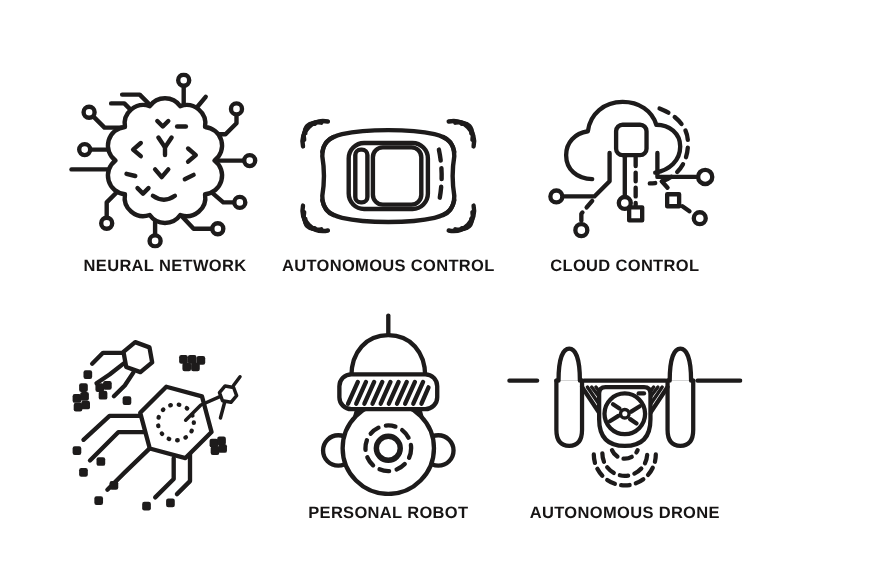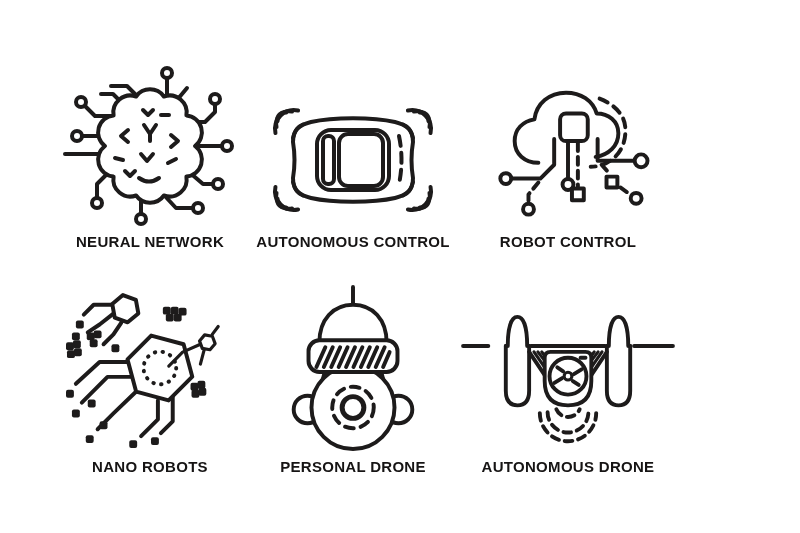--- a/index.html
+++ b/index.html
@@ -135,21 +135,21 @@
             <rect class="fw" x="94" y="124" width="12" height="12"></rect>
           <path class="dsh2" d="M60,118 L50,130 V138"></path>
             <circle class="fw" cx="50" cy="145" r="5.5"></circle>
           <path class="dsh2" d="M124,100 L133,110"></path>
             <rect class="fw" x="129" y="112" width="11" height="11"></rect>
           <path class="dsh2" d="M143,123 L153,130"></path>
             <circle class="fw" cx="159" cy="134" r="5.5"></circle>
         </g>
       </svg>
     </div>
-    <div class="caption">ROBOT CONTROL</div>
+    <div class="caption">CLOUD CONTROL</div>
   </div>
 
   <div class="cell">
     <div class="icon-wrap">
       <svg width="188" height="168" viewBox="0 0 190 170">
         <g>
           <path d="M56,22 L38,22 L28,32"></path>
           <path d="M58,31 L44,42 L32,50"></path>
           <path d="M66,40 L58,52 L48,62"></path>
           <path class="fw" stroke-width="4" d="M83.2,30.8 L72.4,39.8 L59.3,35 L56.8,21.2 L67.6,12.2 L80.7,17 Z"></path>
@@ -192,21 +192,20 @@
             <rect x="18" y="130" width="4" height="4"></rect>
           <rect x="32" y="156" width="4" height="4"></rect>
             <rect x="46" y="142" width="4" height="4"></rect>
           <rect x="76" y="161" width="4" height="4"></rect>
             <rect x="98" y="158" width="4" height="4"></rect>
           <rect x="34" y="120" width="4" height="4"></rect>
             <rect x="58" y="64" width="4" height="4"></rect>
         </g>
       </svg>
     </div>
-    <div class="caption">NANO ROBOTS</div>
   </div>
 
   <div class="cell">
     <div class="icon-wrap">
       <svg width="150" height="170" viewBox="0 0 150 172">
         <circle class="fw" cx="29" cy="130" r="14"></circle>
         <circle class="fw" cx="121" cy="130" r="14"></circle>
         <path class="fw" d="M47,90 L103,90 L109,112 L41,112 Z"></path>
         <circle class="fw" stroke-width="4.5" cx="75" cy="128" r="42"></circle>
         <circle class="dsh" cx="75" cy="128" r="21"></circle>
@@ -221,21 +220,21 @@
           <path d="M60.5,87 L69.5,67"></path>
             <path d="M68,87 L77,67"></path>
             <path d="M75.5,87 L84.5,67"></path>
           <path d="M83,87 L92,67"></path>
             <path d="M90.5,87 L99.5,67"></path>
             <path d="M98,87 L107,67"></path>
             <path d="M105.5,87 L112,72"></path>
         </g>
       </svg>
     </div>
-    <div class="caption">PERSONAL DRONE</div>
+    <div class="caption">PERSONAL ROBOT</div>
   </div>
 
   <div class="cell">
     <div class="icon-wrap">
       <svg width="214" height="138" viewBox="0 0 220 142">
         <g stroke-width="4.5">
           <path d="M2,34 H28"></path>
             <path d="M72,34 H148"></path>
             <path d="M178,34 H218"></path>
         </g>

